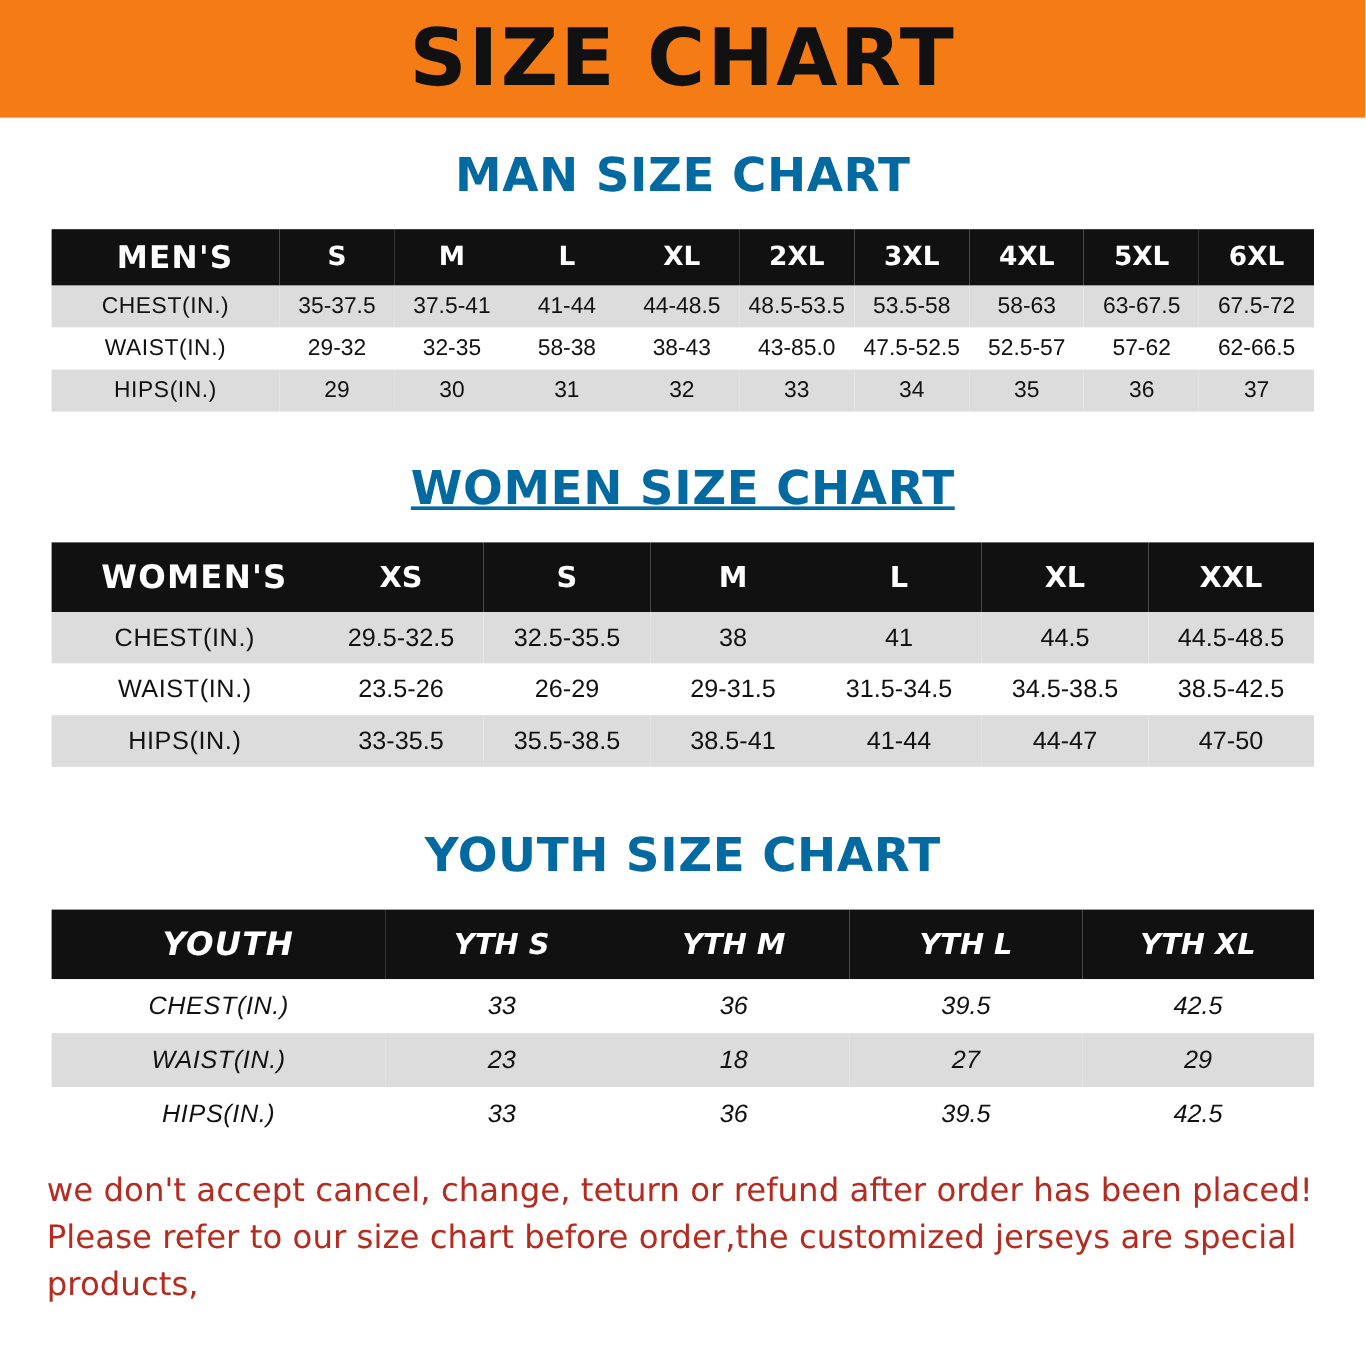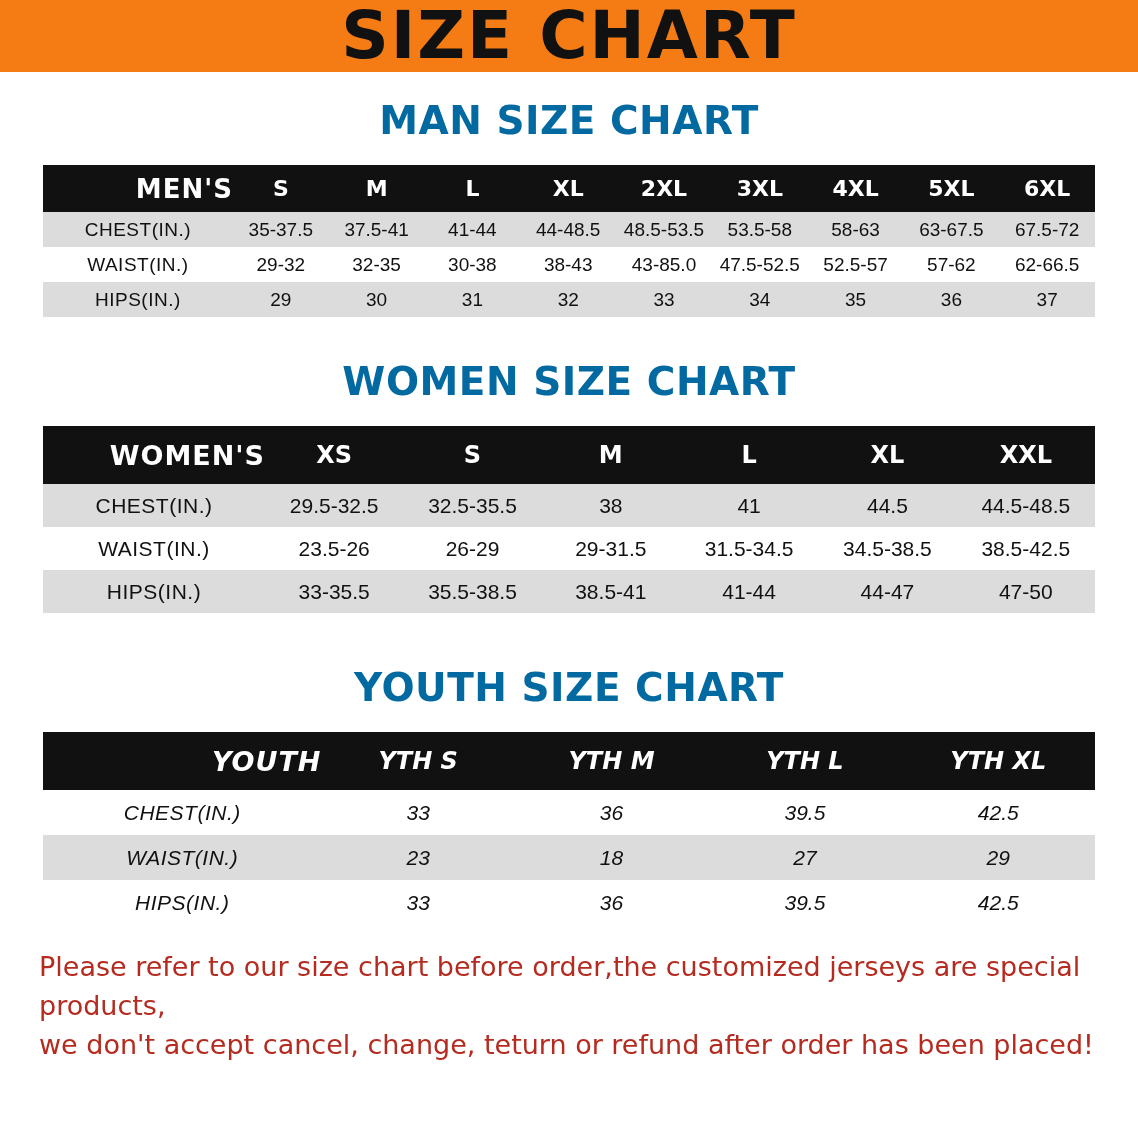--- a/index.html
+++ b/index.html
@@ -16,21 +16,21 @@
   .page {
     position: relative;
     width: 1138px;
     height: 1132px;
     background: #ffffff;
     box-sizing: border-box;
   }
   
   .banner {
     width: 100%;
-    height: 72px;
+    height: 98px;
     background: #f57c14;
     display: flex;
     align-items: center;
     justify-content: center;
   }
   .banner-title {
     font-family: "DejaVu Sans", sans-serif;
     font-weight: bold;
     font-size: 66px;
     letter-spacing: 2px;
@@ -39,42 +39,42 @@
   }
   .section-title {
     text-align: center;
     font-family: "DejaVu Sans", sans-serif;
     font-weight: bold;
     font-size: 39px;
     color: #0369a1;
     letter-spacing: 0.5px;
   }
   .men-title { margin-top: 26px; }
-  .women-title { margin-top: 42px; }
+  .women-title { margin-top: 42px; text-decoration: underline; }
   .youth-title { margin-top: 52px; }
 
   table {
     border-collapse: collapse;
     table-layout: fixed;
   }
   .tbl {
     margin: 0 auto;
   }
   .tbl thead th {
     background: #111111;
     color: #ffffff;
     font-family: "DejaVu Sans", sans-serif;
     font-weight: bold;
     font-size: 21px;
     padding: 0;
     height: 47px;
     vertical-align: middle;
   }
   .tbl thead th.rowhead {
-    text-align: right;
+    text-align: center;
     padding-left: 16px;
     letter-spacing: 1px;
   }
   .tbl tbody td {
     font-family: "Liberation Sans", sans-serif;
     font-size: 19px;
     color: #111111;
     text-align: center;
     height: 35px;
     vertical-align: middle;
@@ -156,21 +156,21 @@
         <td>48.5-53.5</td>
         <td>53.5-58</td>
         <td>58-63</td>
         <td>63-67.5</td>
         <td>67.5-72</td>
       </tr>
       <tr class="band-white">
         <td class="rowlabel">WAIST(IN.)</td>
         <td>29-32</td>
         <td>32-35</td>
-        <td>30-38</td>
+        <td>58-38</td>
         <td>38-43</td>
         <td>43-85.0</td>
         <td>47.5-52.5</td>
         <td>52.5-57</td>
         <td>57-62</td>
         <td>62-66.5</td>
       </tr>
       <tr class="band-grey">
         <td class="rowlabel">HIPS(IN.)</td>
         <td>29</td>
@@ -270,17 +270,17 @@
         <td class="rowlabel">HIPS(IN.)</td>
         <td>33</td>
         <td>36</td>
         <td>39.5</td>
         <td>42.5</td>
       </tr>
     </tbody>
   </table>
 
   <div class="note">
+    <span class="line">we don't accept cancel, change, teturn or refund after order has been placed!</span>
     <span class="line">Please refer to our size chart before order,the customized jerseys are special products,</span>
-    <span class="line">we don't accept cancel, change, teturn or refund after order has been placed!</span>
   </div>
 
 </div>
 
 </body></html>

